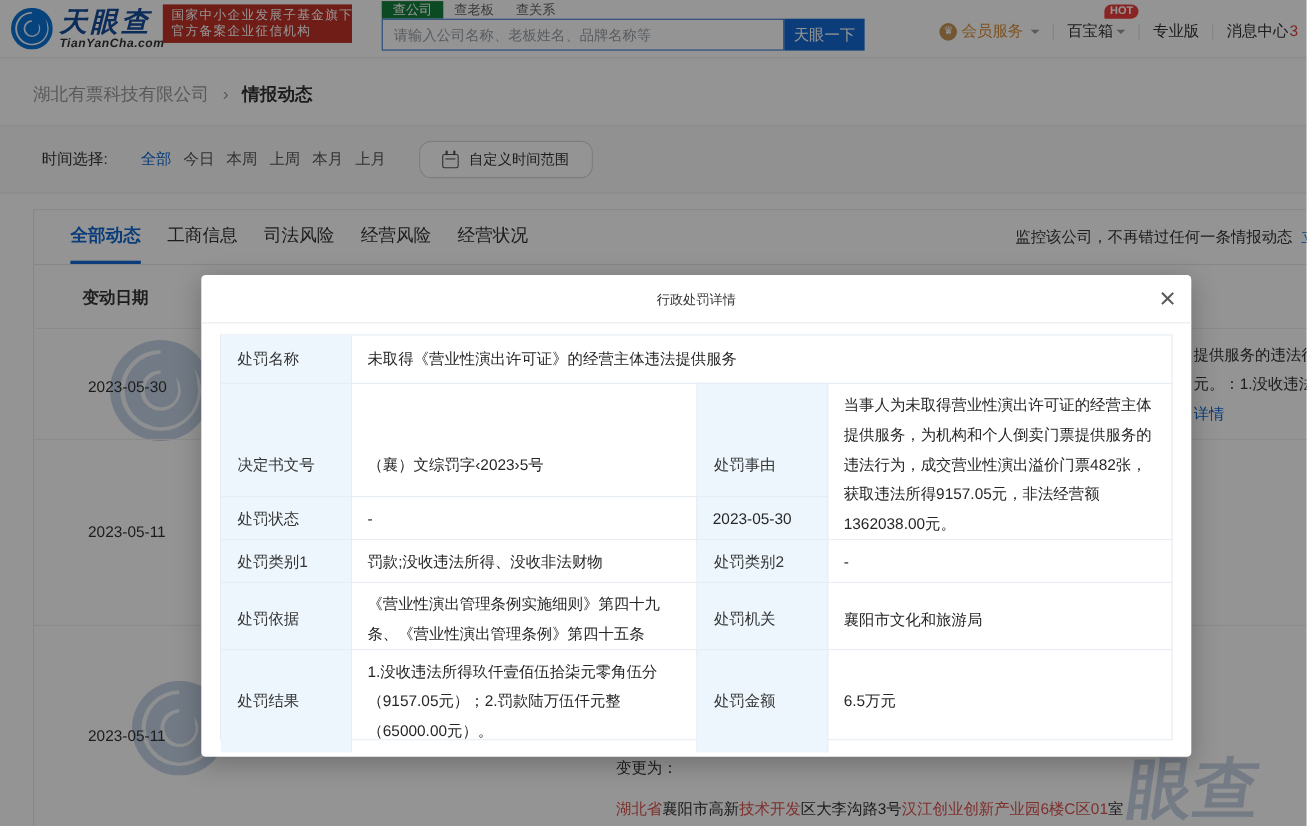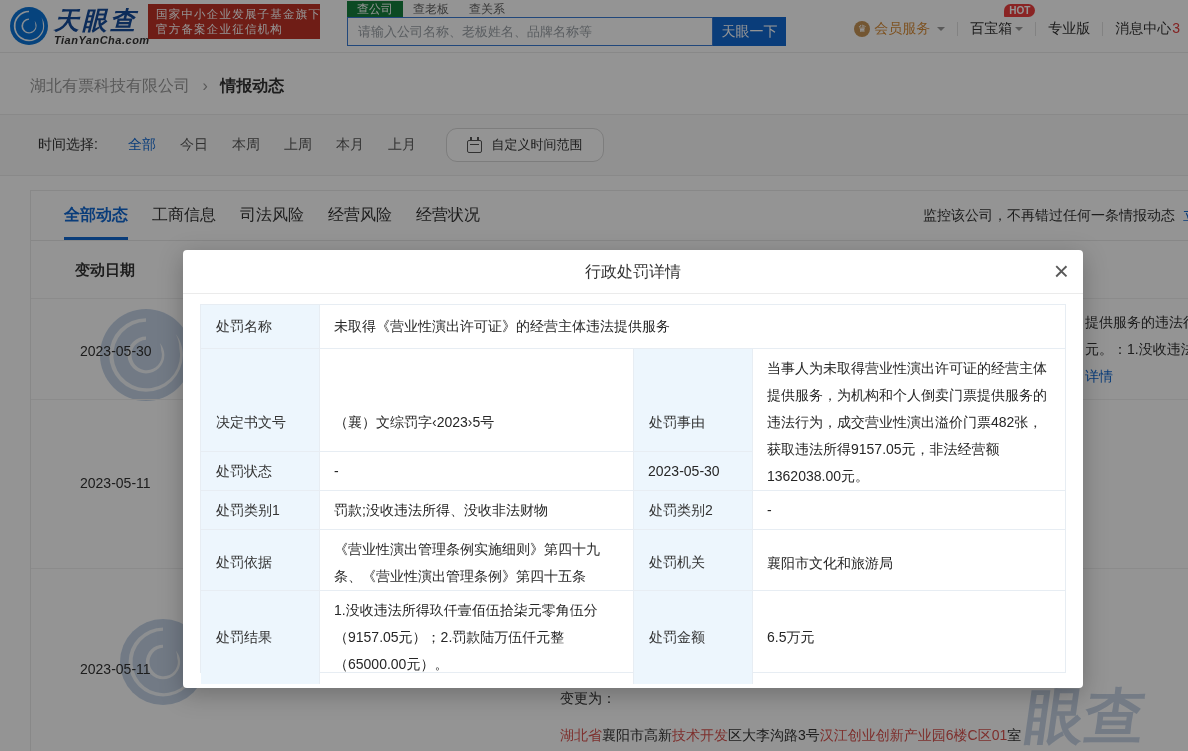--- a/index.html
+++ b/index.html
@@ -36,21 +36,21 @@
 
   
   .breadcrumb { position: absolute; left: 30px; top: 76px; font-size: 16px; }
   .bc-company { color: #999; cursor: pointer; }
   .bc-sep { color: #999; margin: 0 8px; }
   .bc-current { color: #333; font-weight: 600; }
 
   
   .filterbar { position: absolute; left: 0; top: 114px; width: 100%; height: 62px; background: #fafafa; border-top: 1px solid #ececec; border-bottom: 1px solid #ececec; display: flex; align-items: center; padding-left: 38px; }
   .tf-label { font-size: 14px; color: #333; margin-right: 30px; }
-  .tf-opts { display: flex; gap: 24px; }
+  .tf-opts { display: flex; gap: 11px; }
   .tf-opt { font-size: 14px; color: #555; cursor: pointer; }
   .tf-opt.active { color: #1269d3; }
   .tf-custom { margin-left: 30px; width: 158px; height: 34px; background: #fff; border: 1px solid #d8d8d8; border-radius: 11px; display: flex; align-items: center; justify-content: center; gap: 9px; font-size: 13px; color: #333; cursor: pointer; }
   .cal { position: relative; width: 15px; height: 13px; border: 1px solid #555; border-radius: 2px; margin-top: 2px; }
   .cal::before { content: ""; position: absolute; top: -4px; left: 2px; width: 2px; height: 4px; background: #555; box-shadow: 7px 0 0 #555; }
   .cal::after { content: ""; position: absolute; left: 2px; right: 2px; top: 3px; border-top: 1px solid #555; }
 
   
   .card { position: absolute; left: 30px; top: 190px; width: 1180px; height: 561px; background: #fff; border: 1px solid #eaeaea; border-bottom: none; }
   .wm { position: absolute; opacity: .5; z-index: 0; }
@@ -67,21 +67,21 @@
   .frag { position: absolute; left: 1054px; top: 118px; width: 112px; font-size: 14px; color: #333; line-height: 27px; white-space: nowrap; z-index: 1; }
   .frag .link { color: #1269d3; cursor: pointer; }
   .row3-label { position: absolute; left: 529px; top: 499px; font-size: 14px; color: #333; z-index: 1; }
   .address { position: absolute; left: 529px; top: 536px; font-size: 14px; color: #333; white-space: nowrap; z-index: 1; }
   .address .hl { color: #d9534f; }
 
   
   .overlay { position: absolute; inset: 0; background: rgba(0,0,0,.42); z-index: 50; }
   .modal { position: absolute; left: 183px; top: 250px; width: 900px; height: 438px; background: #fff; border-radius: 4px; box-shadow: 0 6px 24px rgba(0,0,0,.25); z-index: 60; }
   .modal-head { position: relative; height: 44px; border-bottom: 1px solid #ebebeb; }
-  .modal-title { text-align: center; line-height: 44px; font-size: 16px; color: #333; }
+  .modal-title { text-align: center; line-height: 44px; font-size: 12px; color: #333; }
   .modal-close { position: absolute; right: 14px; top: 4px; font-size: 26px; color: #595959; cursor: pointer; line-height: 34px; }
   .ptable { margin: 10px 17px 0 17px; border: 1px solid #e7edf3; }
   .trow { display: grid; grid-template-columns: 119px 314px 119px 313px; }
   .trow + .trow .tcell { border-top: 1px solid #e7edf3; }
   .tcell { font-size: 14px; }
   .tcell.lbl { background: #edf6fd; color: #333; padding: 0 15px; display: flex; align-items: center; border-right: 1px solid #e7edf3; }
   .tcell.val { color: #262626; padding: 6px 14px; display: flex; align-items: center; line-height: 27px; }
   .tcell.val.bdr { border-right: 1px solid #e7edf3; }
   .span3 { grid-column: 2 / 5; }
   .h1 { height: 43px; } .h2 { height: 103px; } .h3 { height: 39px; }

